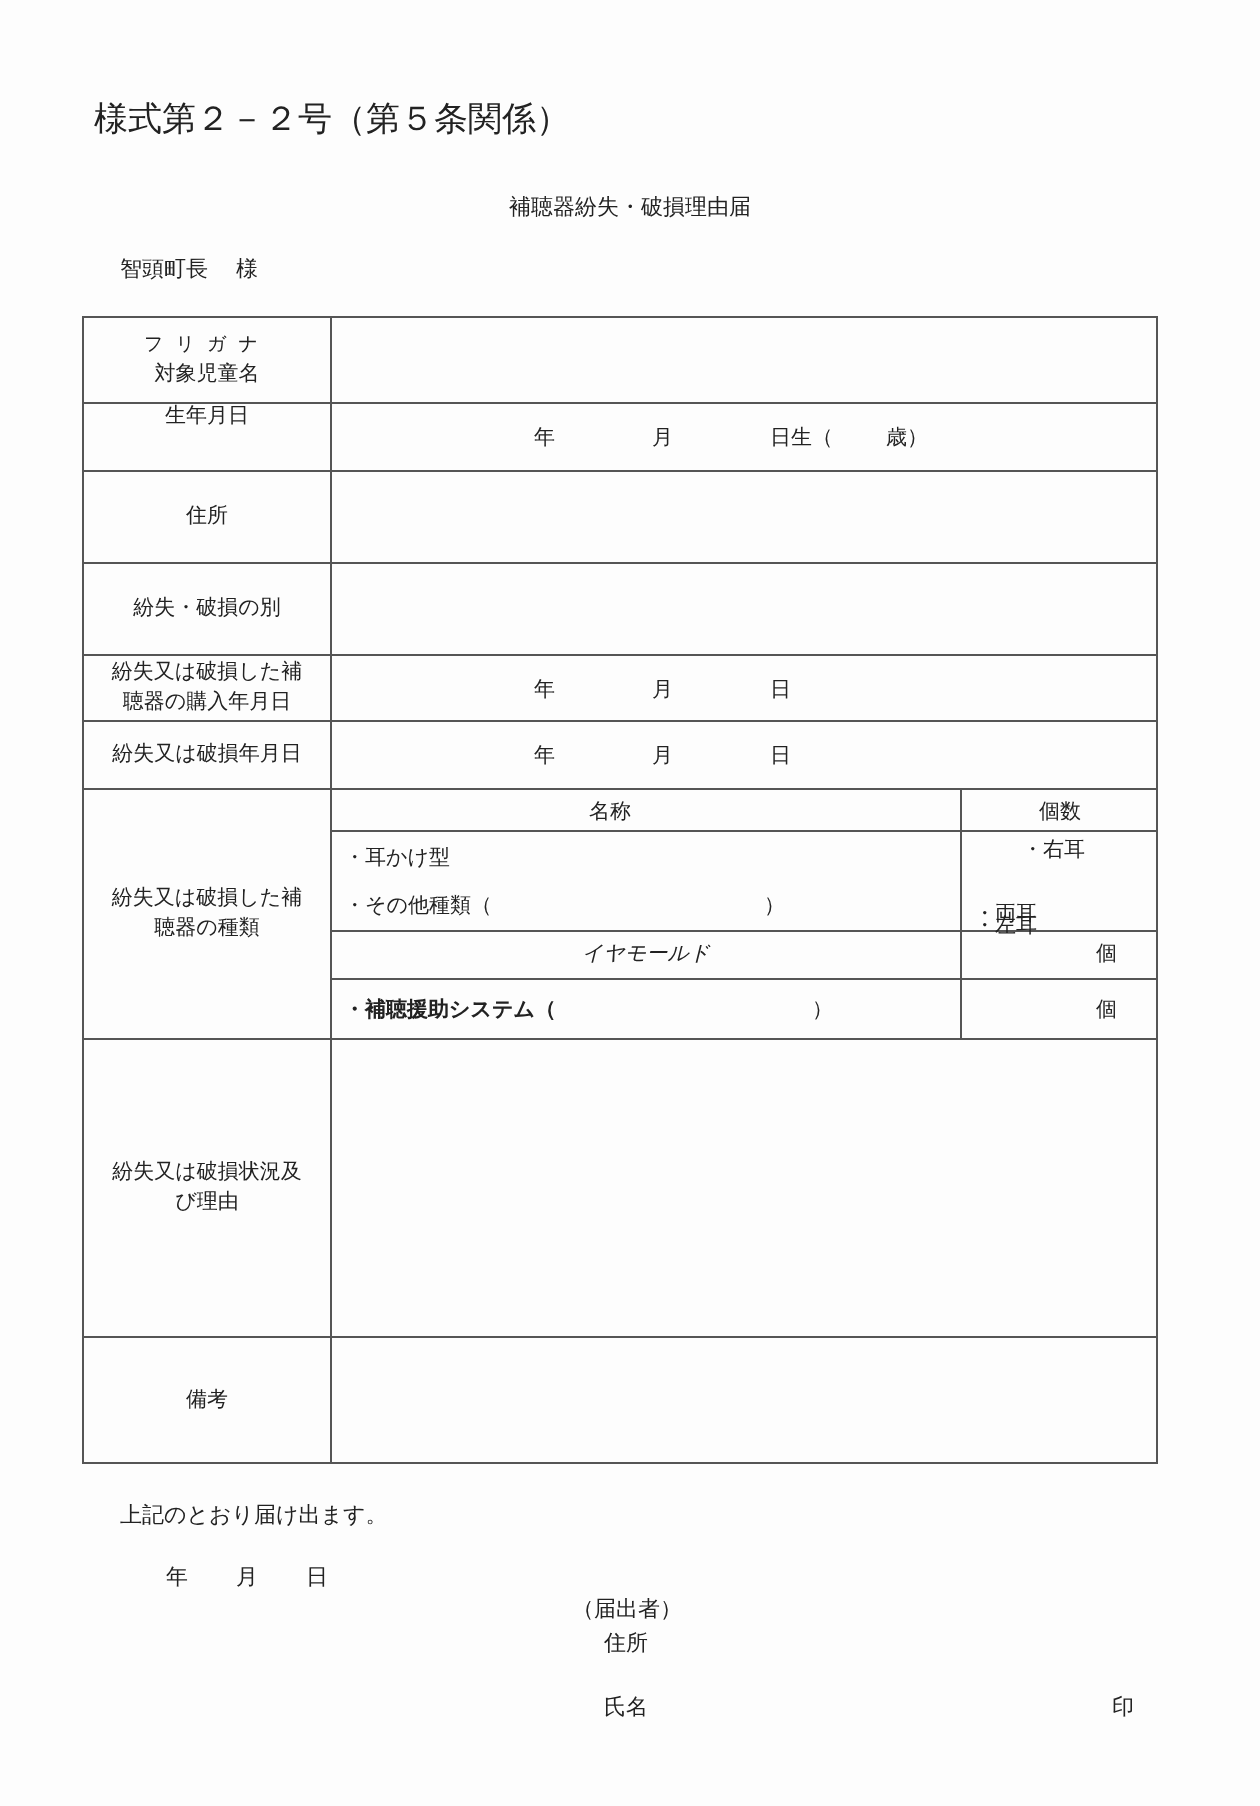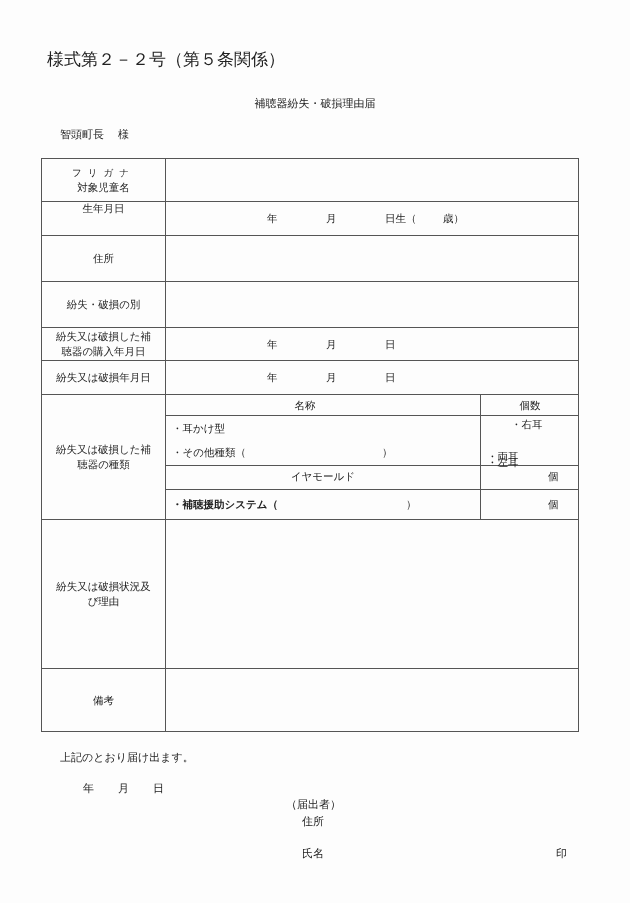--- a/index.html
+++ b/index.html
@@ -95,21 +95,21 @@
 <div class="row-text" style="left:481px; width:98px; top:399px; text-align:center;">個数</div>
 
 <div class="row-text" style="left:172px; top:422px;">・耳かけ型</div>
 <div class="row-text" style="left:172px; top:446px;">・その他種類（</div>
 <div class="row-text" style="left:382px; top:446px;">）</div>
 
 <div class="row-text" style="left:511px; top:418px;">・右耳</div>
 <div class="row-text" style="left:487px; top:456px;">・左耳</div>
 <div class="row-text" style="left:487px; top:450px;">・両耳</div>
 
-<div class="row-text" style="left:166px; width:314px; top:470px; text-align:center;">イヤモールド</div>
+<div class="row-text" style="left:166px; width:314px; top:470px; text-align:center;font-style:italic;">イヤモールド</div>
 <div class="row-text" style="left:548px; top:470px;">個</div>
 
 <div class="row-text" style="left:172px; top:498px;font-weight:bold;">・補聴援助システム（</div>
 <div class="row-text" style="left:406px; top:498px;">）</div>
 <div class="row-text" style="left:548px; top:498px;">個</div>
 
 <div class="lbl" style="top:520px; height:148px;">
   <span>紛失又は破損状況及</span>
   <span>び理由</span>
 </div>

